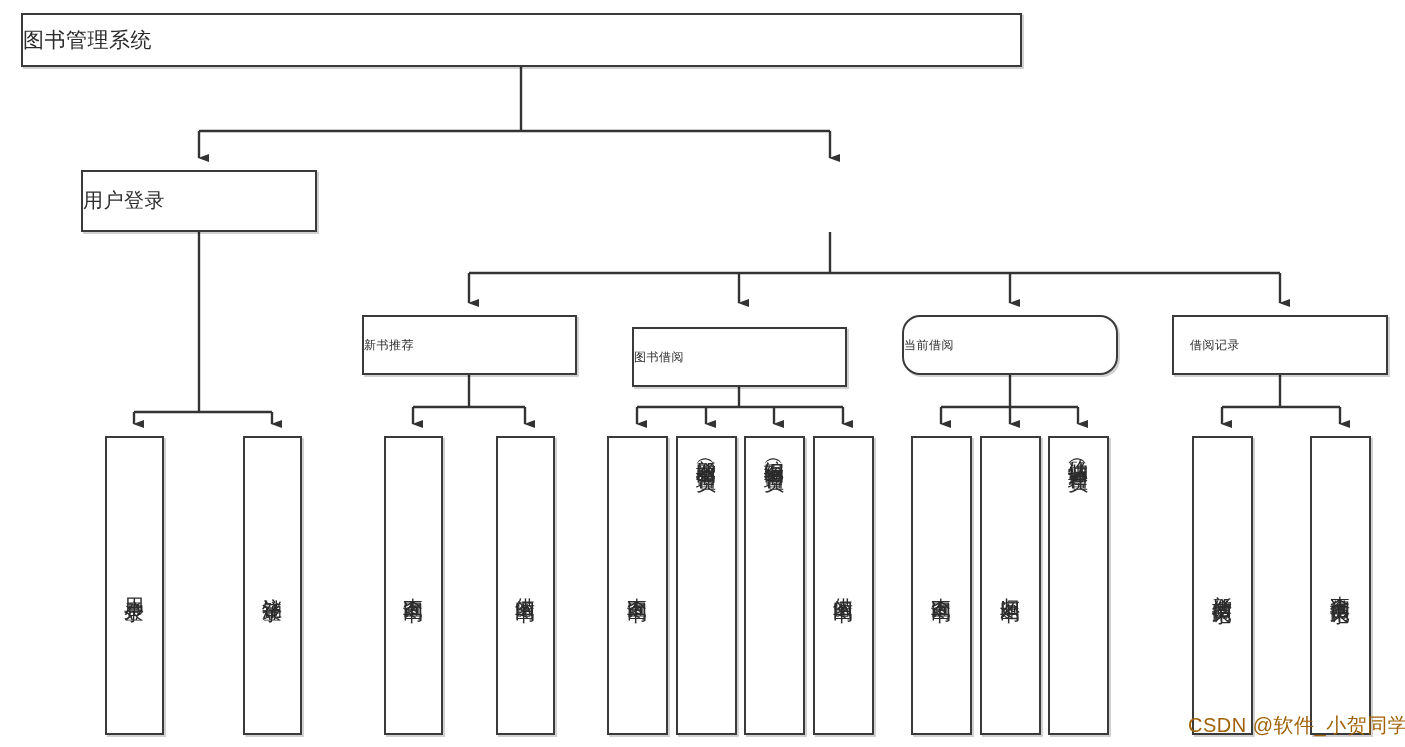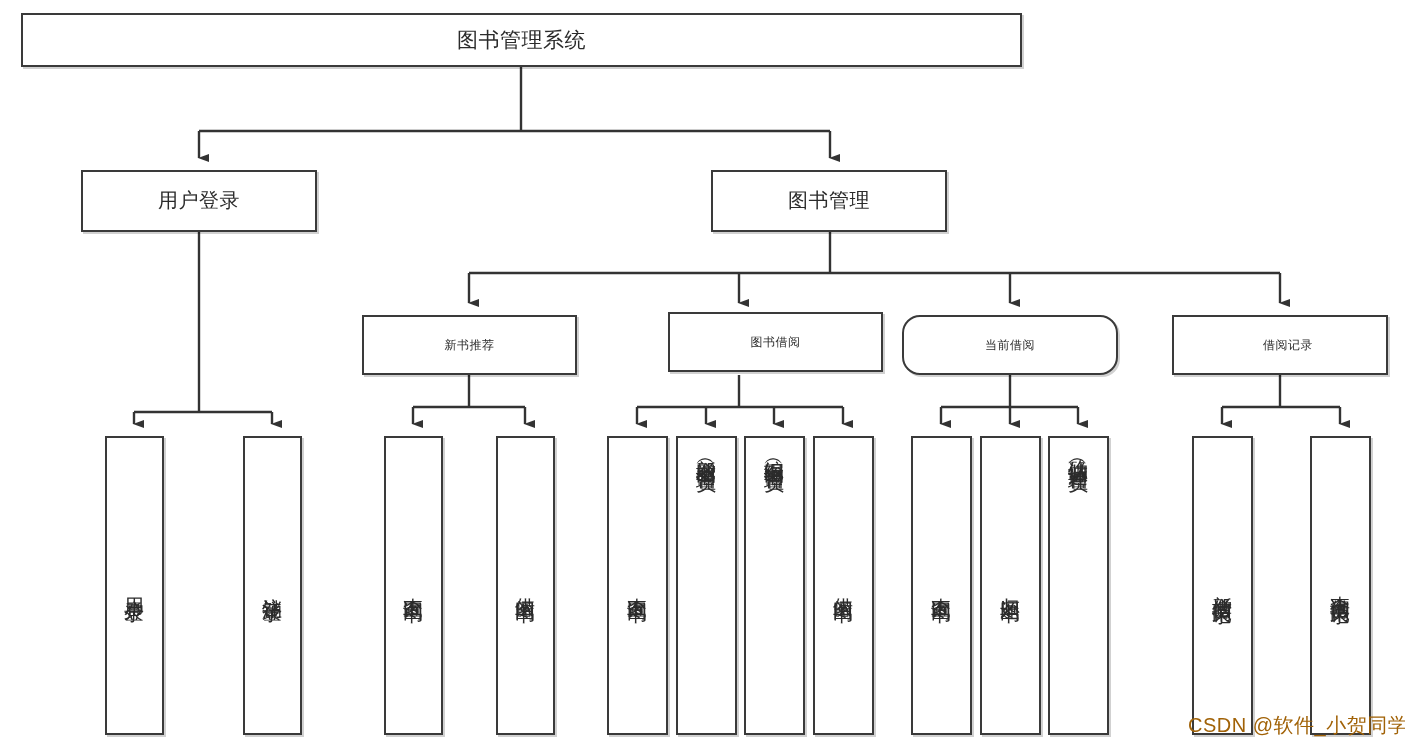--- a/index.html
+++ b/index.html
@@ -18,21 +18,20 @@
     overflow: hidden;
   }
   .node {
     position: absolute;
     box-sizing: border-box;
     background: #ffffff;
     border: 2px solid #3a3a3a;
     box-shadow: 2px 2px 0 rgba(0,0,0,0.18);
     display: flex;
     align-items: center;
-    justify-content: center;
   }
   .node .label {
     color: #2b2b2b;
     font-size: 20px;
     line-height: 1.08;
     letter-spacing: 0.5px;
     white-space: nowrap;
     text-align: center;
   }
   
@@ -131,29 +130,26 @@
   </svg>
 
   <div class="node root" style="left:21px; top:13px; width:1001px; height:54px;">
     <span class="label">图书管理系统</span>
   </div>
 
   <div class="node level2" style="left:81px; top:170px; width:236px; height:62px;">
     <span class="label">用户登录</span>
   </div>
 
-  <div class="node level2" style="left:711px; top:170px; width:236px; height:62px;">
-    <span class="label">图书管理</span>
-  </div>
 
   <div class="node level3" style="left:362px; top:315px; width:215px; height:60px;">
     <span class="label">新书推荐</span>
   </div>
 
-  <div class="node level3" style="left:632px; top:312px; width:215px; height:60px;margin-left:36px;">
+  <div class="node level3" style="left:632px; top:327px; width:215px; height:60px;">
     <span class="label">图书借阅</span>
   </div>
 
   <div class="node level3" style="left:902px; top:315px; width:216px; height:60px;border-radius:18px;">
     <span class="label">当前借阅</span>
   </div>
 
   <div class="node level3" style="left:1172px; top:315px; width:216px; height:60px;padding-left:16px;">
     <span class="label">借阅记录</span>
   </div>

